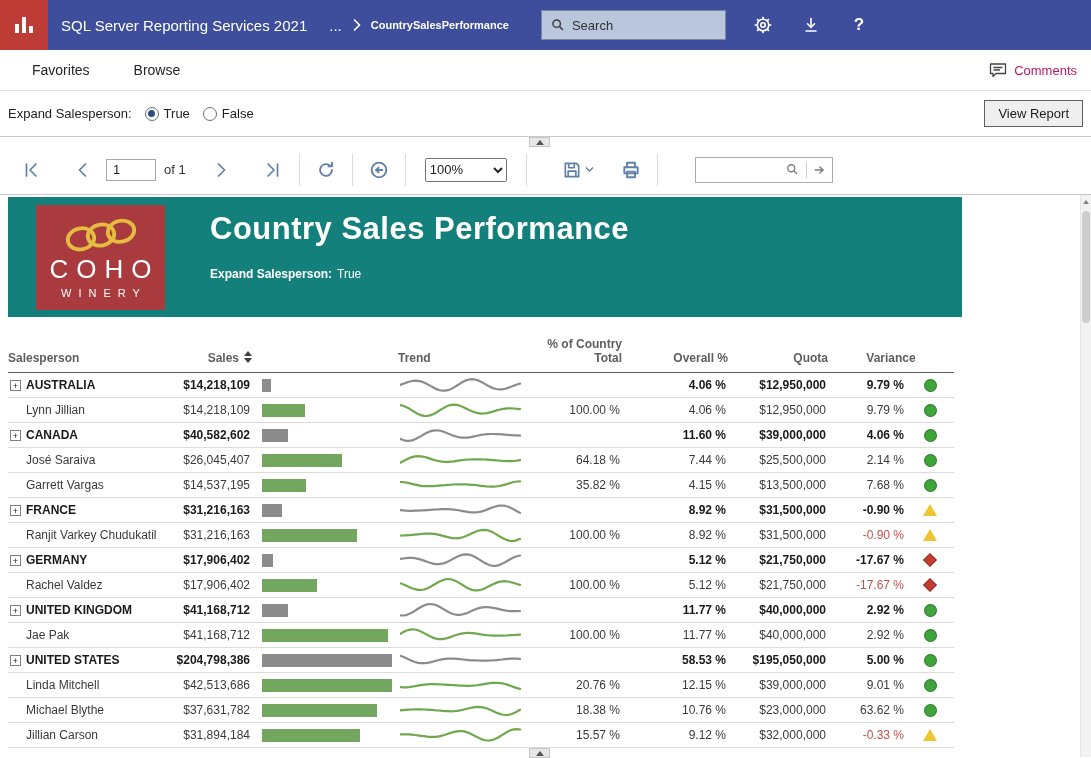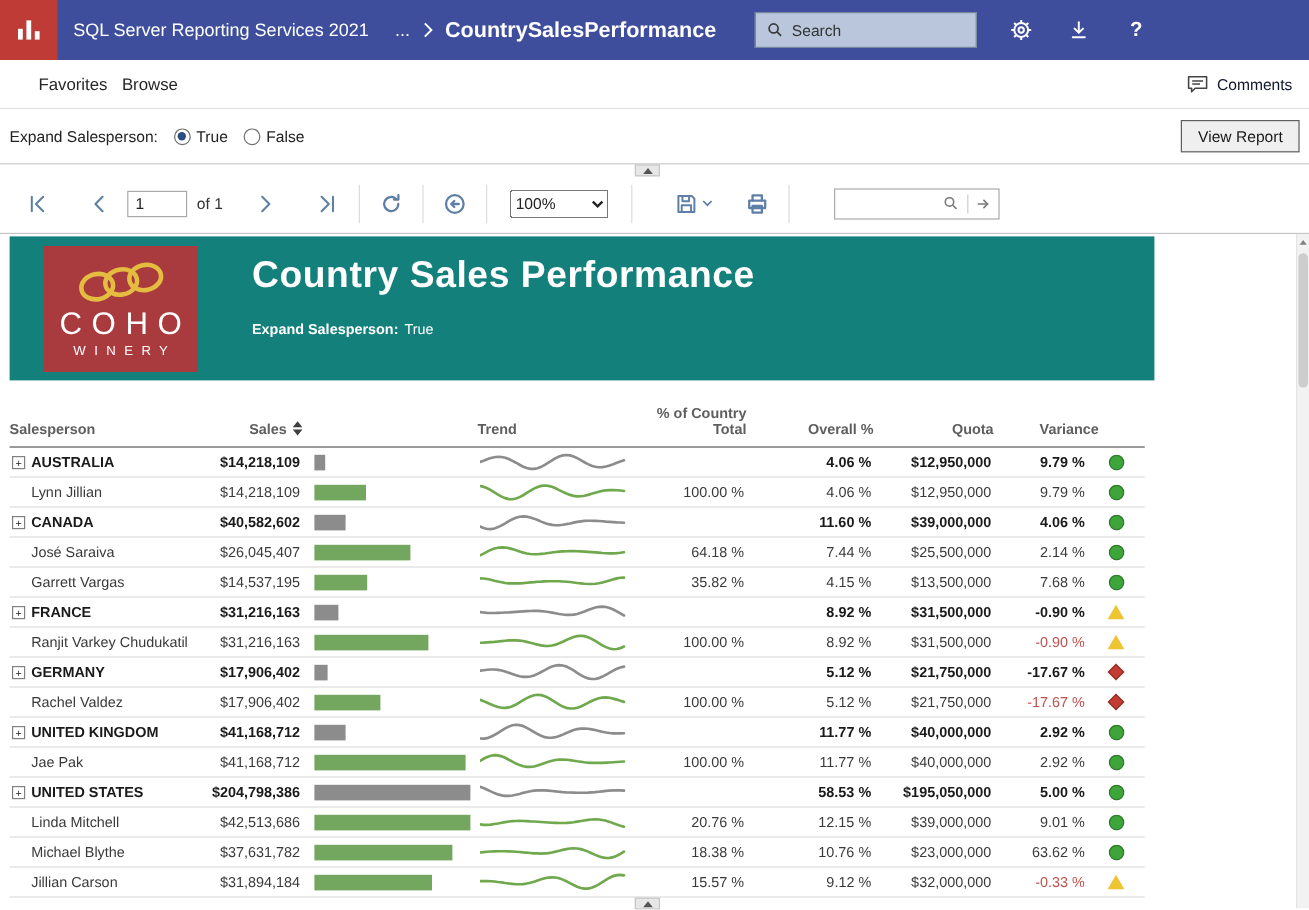--- a/index.html
+++ b/index.html
@@ -10,32 +10,32 @@
   *{box-sizing:border-box;margin:0;padding:0}
   html,body{width:1091px;height:758px;overflow:hidden}
   body{font-family:"Liberation Sans",sans-serif;background:#fff;position:relative;color:#222}
 
   
   .topbar{height:50px;background:var(--topbar);display:flex;align-items:center}
   .logo-box{width:48px;height:50px;background:var(--logo-red);display:flex;align-items:center;justify-content:center;flex:none;cursor:pointer}
   .app-title{color:#fff;font-size:15px;margin-left:13px;white-space:nowrap;cursor:pointer}
   .crumb-more{color:#fff;font-size:15px;margin-left:22px;cursor:pointer}
   .crumb-sep{margin-left:10px;display:flex;align-items:center}
-  .crumb{color:#fff;font-size:18px;font-weight:bold;margin-left:9px;white-space:nowrap;cursor:pointer}
+  .crumb{color:#fff;font-size:11px;font-weight:bold;margin-left:9px;white-space:nowrap;cursor:pointer}
   .portal-search{margin-left:32px;width:185px;height:30px;background:var(--search-fill);border:1px solid #76879F;display:flex;align-items:center;padding:0 8px;gap:6px}
   .portal-search input{flex:1;min-width:0;border:none;outline:none;background:transparent;font-size:13px;color:#222;font-family:"Liberation Sans",sans-serif}
   .portal-search input::placeholder{color:#333;opacity:1}
   .hicon{margin-left:26px;display:flex;align-items:center;justify-content:center;width:22px;height:22px;cursor:pointer}
   .help-q{color:#fff;font-size:17px;font-weight:bold}
 
   
   .tabsbar{height:41px;border-bottom:1px solid #e2e2e2;display:flex;align-items:center;background:#fff}
   .tab{font-size:14px;color:#262626;margin-left:32px;cursor:pointer}
-  .tab + .tab{margin-left:12px}
-  .comments{margin-left:auto;margin-right:14px;display:flex;align-items:center;gap:7px;font-size:13px;color:#0f172a;cursor:pointer}
+  .tab + .tab{margin-left:44px}
+  .comments{margin-left:auto;margin-right:14px;display:flex;align-items:center;gap:7px;font-size:13px;color:#be185d;cursor:pointer}
 
   
   .parambar{height:46px;border-bottom:1px solid #cbcbcb;display:flex;align-items:center;background:#fff}
   .param-label{font-size:13px;color:#222;margin-left:8px}
   .radio-opt{display:flex;align-items:center;gap:5px;margin-left:13px;font-size:13px;color:#222;cursor:pointer}
   .radio{width:14px;height:14px;border:1px solid #6e6e6e;border-radius:50%;background:#fff;display:flex;align-items:center;justify-content:center;flex:none}
   .radio.checked::after{content:"";width:7px;height:7px;border-radius:50%;background:#2b4f81}
   .view-report{margin-left:auto;margin-right:8px;padding:5px 13px;font-size:13px;color:#1a1a1a;background:#efefef;border:1px solid #5f5f5f;cursor:pointer;font-family:"Liberation Sans",sans-serif}
 
   

